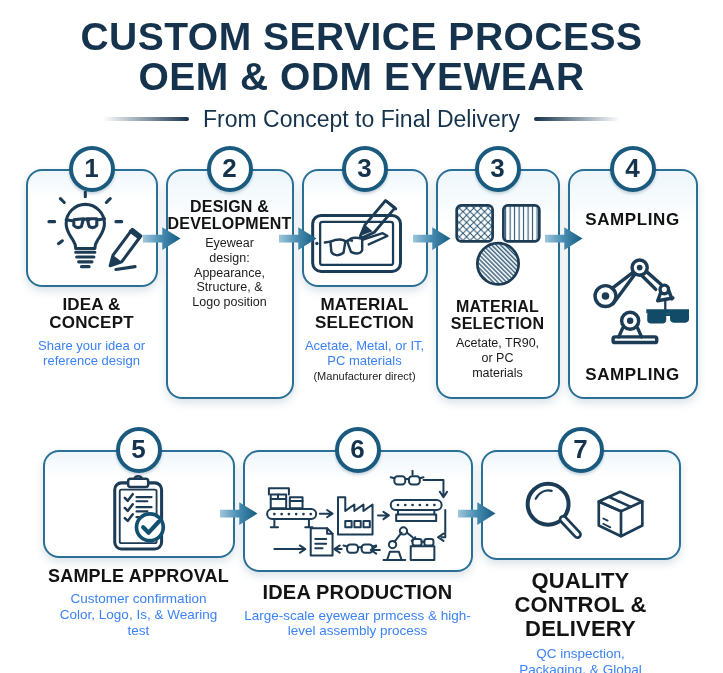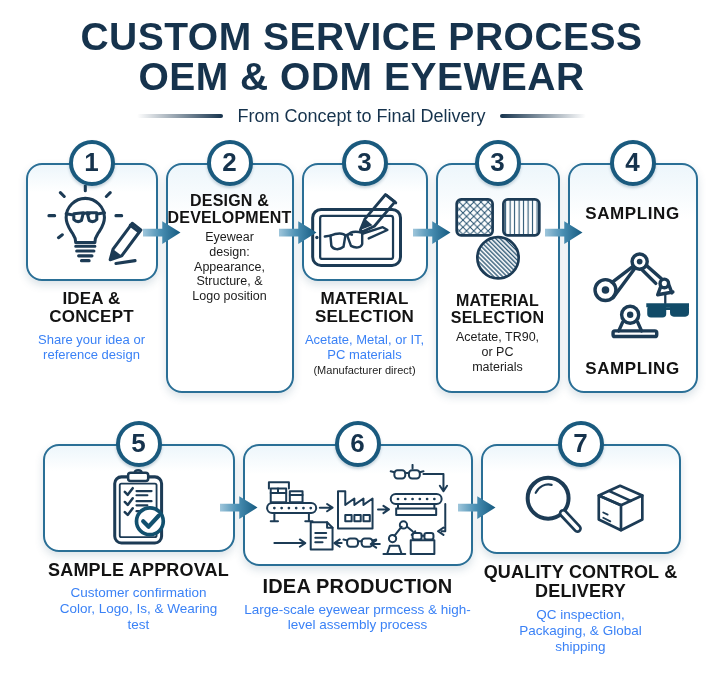--- a/index.html
+++ b/index.html
@@ -7,21 +7,21 @@
     position:relative; width:723px; height:673px; background:#ffffff;
     font-family:"Liberation Sans", sans-serif; overflow:hidden; margin:0 auto;
   }
   
   .title { text-align:center; margin-top:17px; font-size:39px; font-weight:bold;
            color:#16334d; line-height:1.02; letter-spacing:.5px; }
   .subtitle-row { display:flex; align-items:center; justify-content:center; gap:14px; margin-top:9px; }
   .rule { width:86px; height:3.5px; border-radius:2px; }
   .rule-left  { background:linear-gradient(90deg, rgba(22,51,77,0), #16334d); }
   .rule-right { background:linear-gradient(270deg, rgba(22,51,77,0), #16334d); }
-  .subtitle { font-size:18px; color:#16334d; }
+  .subtitle { font-size:23px; color:#16334d; }
   
   .prow { display:flex; justify-content:center; align-items:flex-start; }
   .row1 { margin-top:13px; }
   .row2 { margin-top:28px; }
   .col { display:flex; flex-direction:column; align-items:center; flex:none; }
   .w132{width:132px}.w128{width:128px}.w126{width:126px}.w124{width:124px}.w130{width:130px}
   .w192{width:192px}.w230{width:230px}.w200{width:200px}
   
   .badge { width:46px; height:46px; box-sizing:border-box; border-radius:50%;
            background:#fff; border:4px solid #1a5a7e; display:flex; align-items:center;
@@ -317,18 +317,18 @@
                 <path d="M95 31l24-11 25 11-24 11z"></path>
                 <path d="M95 31v27l25 12V42z"></path>
                 <path d="M144 31v27l-24 12"></path>
                 <path d="M107 26l24 11"></path>
                 <path d="M100 56l8 4 M100 50l5 2.4" stroke-width="2"></path>
               </g>
             </g>
           </svg>
         </span>
       </div>
-      <div class="step-title" style="font-size:18px;">QUALITY CONTROL &amp; DELIVERY</div>
+      <div class="step-title" style="font-size:22px;">QUALITY CONTROL &amp; DELIVERY</div>
       <div class="step-desc pad-s8" style="font-size:13.5px;">QC inspection, Packaging, &amp; Global shipping</div>
     </div>
   </div>
 
 </div>
 
 </body></html>

